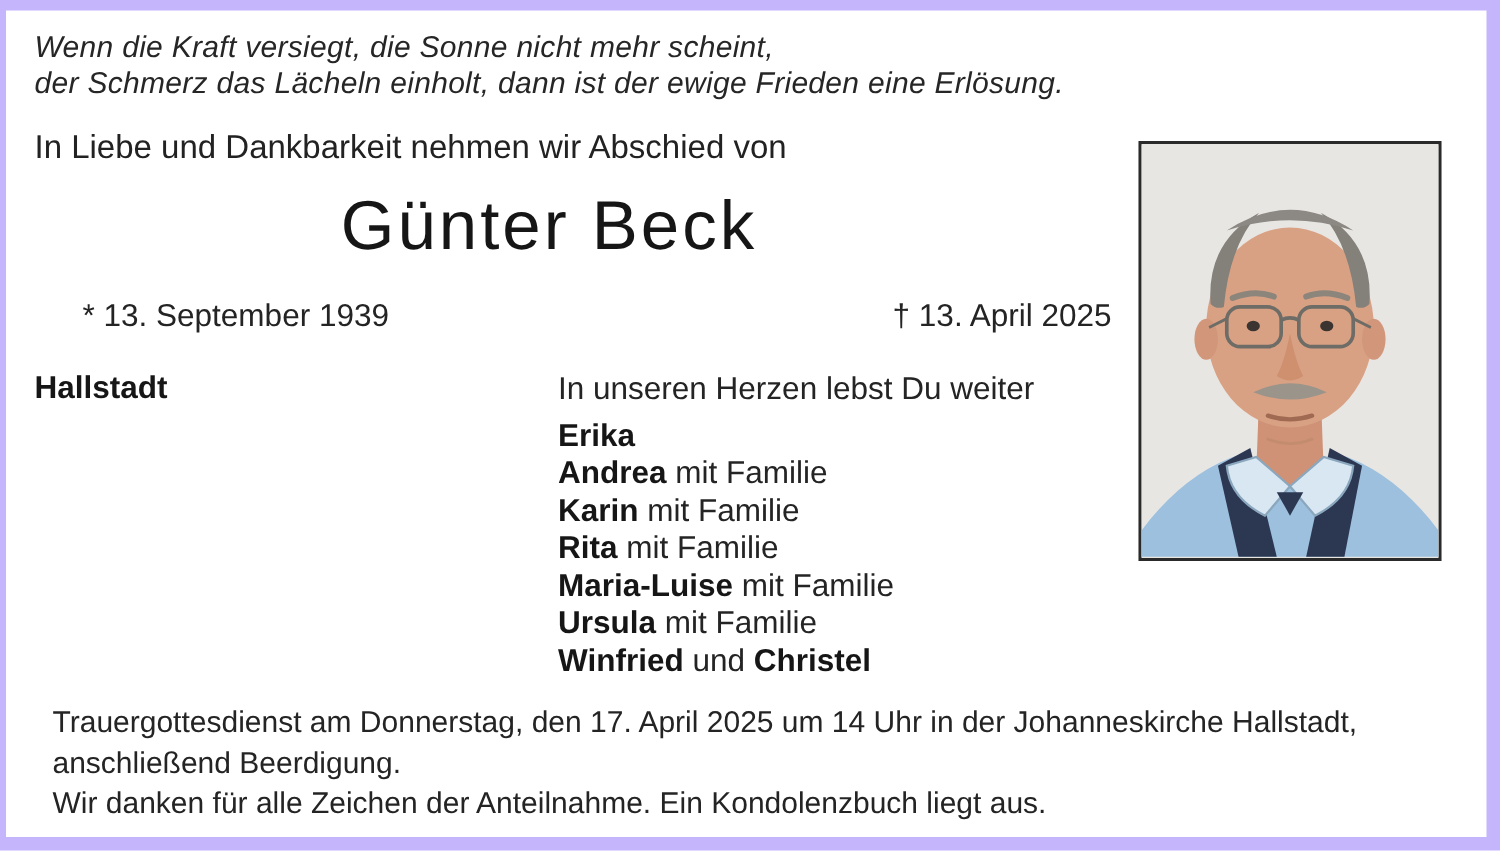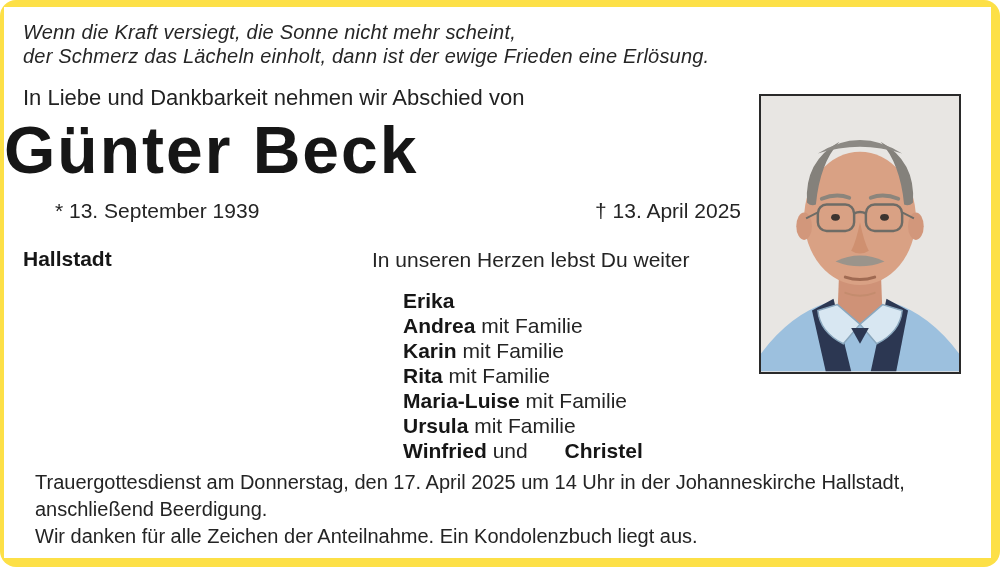--- a/index.html
+++ b/index.html
@@ -6,61 +6,61 @@
   html, body { background: #ffffff; }
   body {
     font-family: "Liberation Sans", sans-serif;
     color: #1e1e1e;
     width: 1000px; height: 567px;
     overflow: hidden;
   }
   .notice {
     position: relative;
     width: 1000px; height: 567px;
-    background: #fde047;
-    border-radius: 16px;
+    background: #c4b5fd;
   }
   .inner {
     position: absolute;
     left: 4px; top: 7px; right: 9px; bottom: 9px;
     background: #ffffff;
   }
   .quote {
     position: absolute; left: 19px; top: 13px;
     font-style: italic;
     font-size: 20px; line-height: 24px;
     color: #262626;
     letter-spacing: 0.2px;
   }
   .intro {
     position: absolute; left: 19px; top: 78px;
     font-size: 22px; color: #222;
   }
   .deceased-name {
     position: absolute; left: 0; top: 108px; width: 724px;
-    font-size: 66px; line-height: 70px;
-    font-weight: 700;
+    text-align: center;
+    font-size: 46px; line-height: 70px;
+    font-weight: 400;
     letter-spacing: 2px;
     color: #161616;
   }
   .dates {
     position: absolute; left: 19px; top: 192px; width: 686px;
     display: flex; justify-content: space-between;
     font-size: 21px; color: #242424; margin-left: 32px;
   }
   .place {
     position: absolute; left: 19px; top: 240px;
     font-size: 21px; font-weight: bold; color: #161616;
   }
   .mourning {
     position: absolute; left: 368px; top: 240px;
     font-size: 21px; line-height: 25px; color: #242424;
   }
-  .mourning .in-hearts { margin-bottom: 16px; }
-  .mourning b { color: #161616; margin-left: 31px; }
+  .mourning .in-hearts { margin-bottom: 6px; }
+  .mourning b { color: #161616; }
   .footer {
     position: absolute; left: 31px; top: 462px; width: 950px;
     font-size: 20px; line-height: 27px; color: #242424;
   }
   .photo-frame {
     position: absolute; left: 755px; top: 87px;
     width: 202px; height: 280px;
     border: 2px solid #2a2a2a;
     background: #e8e6e3;
   }

